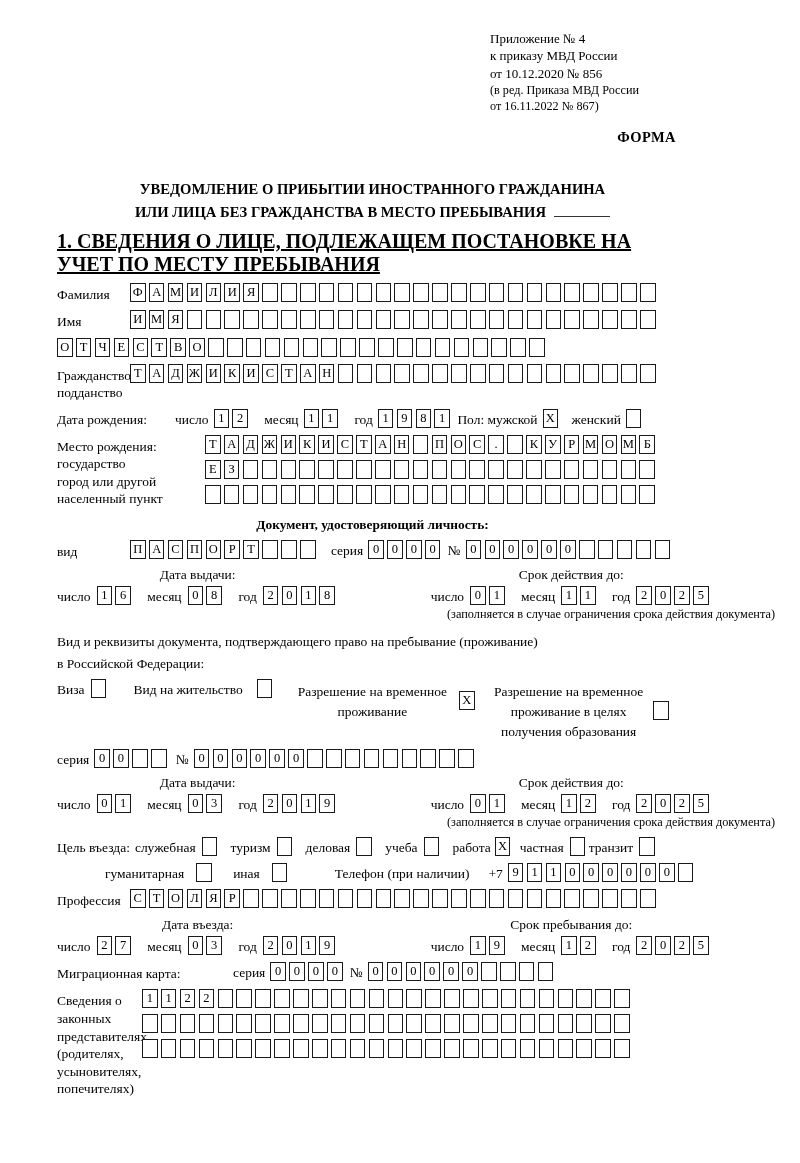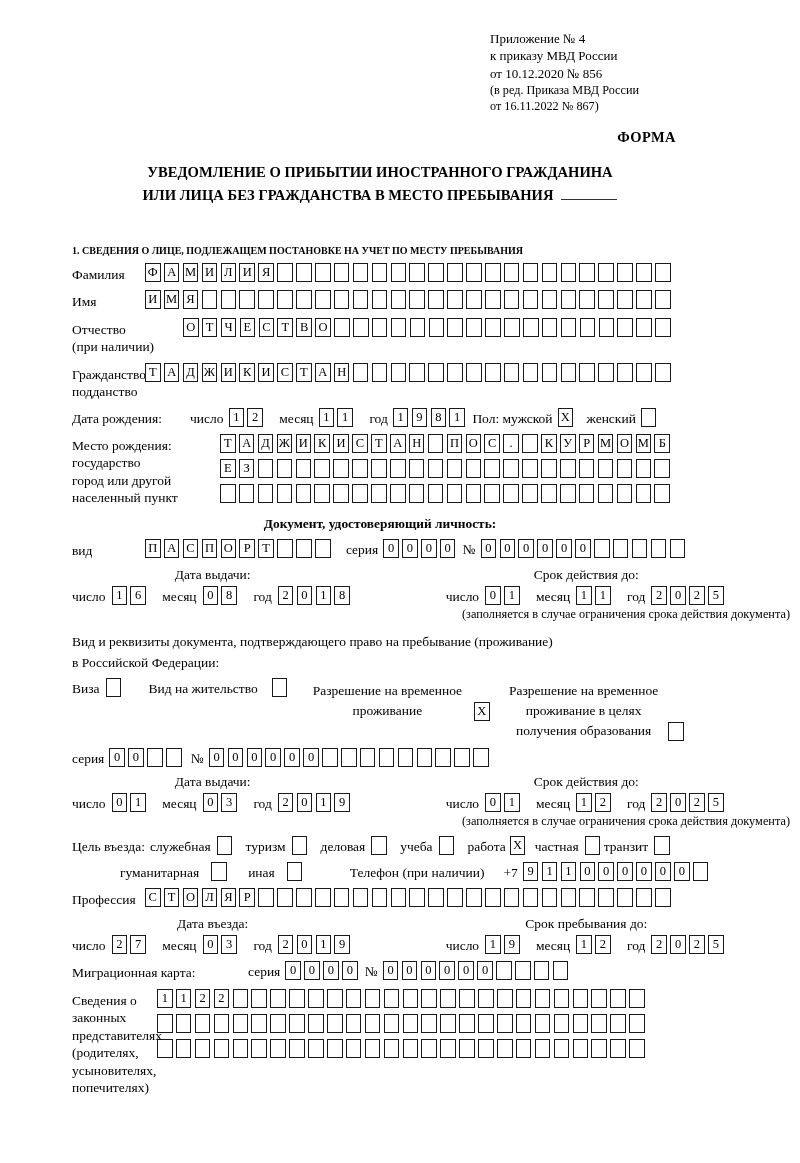--- a/index.html
+++ b/index.html
@@ -2,27 +2,27 @@
 <html><head>
 <meta charset="utf-8">
 <style>
   * { margin:0; padding:0; box-sizing:border-box; }
   html,body { background:#fff; }
   body {
     width:800px; height:1163px; overflow:hidden;
     font-family:"Liberation Serif","DejaVu Serif",serif;
     color:#000; font-size:13.5px;
   }
-  .page { padding:30px 25px 0 72px; width:713px; }
+  .page { padding:30px 25px 0 57px; width:713px; }
   .hdr { width:192px; margin-left:auto; margin-right:6px; font-size:13px; line-height:1.33; }
   .hdr .sub { font-size:12.2px; }
   .form-label { text-align:right; font-weight:bold; font-size:14.5px; margin:15px 12px 14px 0; letter-spacing:.4px; }
-  .title { text-align:center; font-weight:bold; font-size:14.6px; margin-top:15px; line-height:1.55; }
+  .title { text-align:center; font-weight:bold; font-size:14.6px; margin-top:32px; line-height:1.55; }
   .blank-line { display:inline-block; width:56px; border-bottom:1.8px solid #333; height:14px; margin-left:8px; }
-  .sec-head { font-weight:bold; font-size:10px; margin-top:38px; }
+  .sec-head { font-weight:bold; font-size:20px; margin-top:6px;text-decoration:underline; }
   .row { display:flex; align-items:flex-start; margin-top:7px; }
   .lbl { line-height:1.3; padding-top:3px; flex:none; }
   .w73 { width:73px; } .w111 { width:111px; } .w148 { width:148px; } .w85 { width:85px; } .w150 { width:150px; }
   .pre { white-space:pre-line; }
   .cells { display:flex; flex:none; }
   .cell {
     flex:none; width:15.5px; height:19px; border:1.7px solid #1a1a1a; margin-right:3.4px;
     display:flex; align-items:center; justify-content:center; font-size:12.5px; background:#fff;
   }
   .cb { margin-left:6px; }
@@ -30,21 +30,21 @@
   .mt6 { margin-top:6px; }
   .doc-head { text-align:center; font-weight:bold; font-size:13.4px; margin-top:9px; }
   .dates { display:flex; justify-content:space-between; width:655px; margin-top:7px; }
   .date-head { text-align:center; margin-bottom:3px; }
   .date-line { display:flex; align-items:flex-start; }
   .date-line .inline-lbl { padding-right:6px; }
   .gap { margin-left:13px; }
   .note { width:718px; text-align:right; font-size:12.3px; margin-top:2px; }
   .intro { margin-top:9px; line-height:1.6; }
   .opts { display:flex; align-items:flex-start; margin-top:4px; }
-  .opt { display:flex; align-items:flex-end; flex:none; }
+  .opt { display:flex; align-items:center; flex:none; }
   .opt-label { padding-top:3px; }
   .opt-label.ml { white-space:pre-line; text-align:center; line-height:1.5; }
   .rep-note { font-size:12.4px; margin-top:13px; padding-left:60px; white-space:nowrap; }
 </style>
 </head>
 <body>
 
 <div class="page">
 
   <div class="hdr">
@@ -126,22 +126,20 @@
         <span class="cell"></span>
         <span class="cell"></span>
         <span class="cell"></span>
         <span class="cell"></span>
         <span class="cell"></span>
         <span class="cell"></span>
       </span>
   </div>
 
   <div class="row">
-    <span class="lbl w111 pre">Отчество
-(при наличии)</span>
     <span class="cells">
         <span class="cell">О</span>
         <span class="cell">Т</span>
         <span class="cell">Ч</span>
         <span class="cell">Е</span>
         <span class="cell">С</span>
         <span class="cell">Т</span>
         <span class="cell">В</span>
         <span class="cell">О</span>
         <span class="cell"></span>

